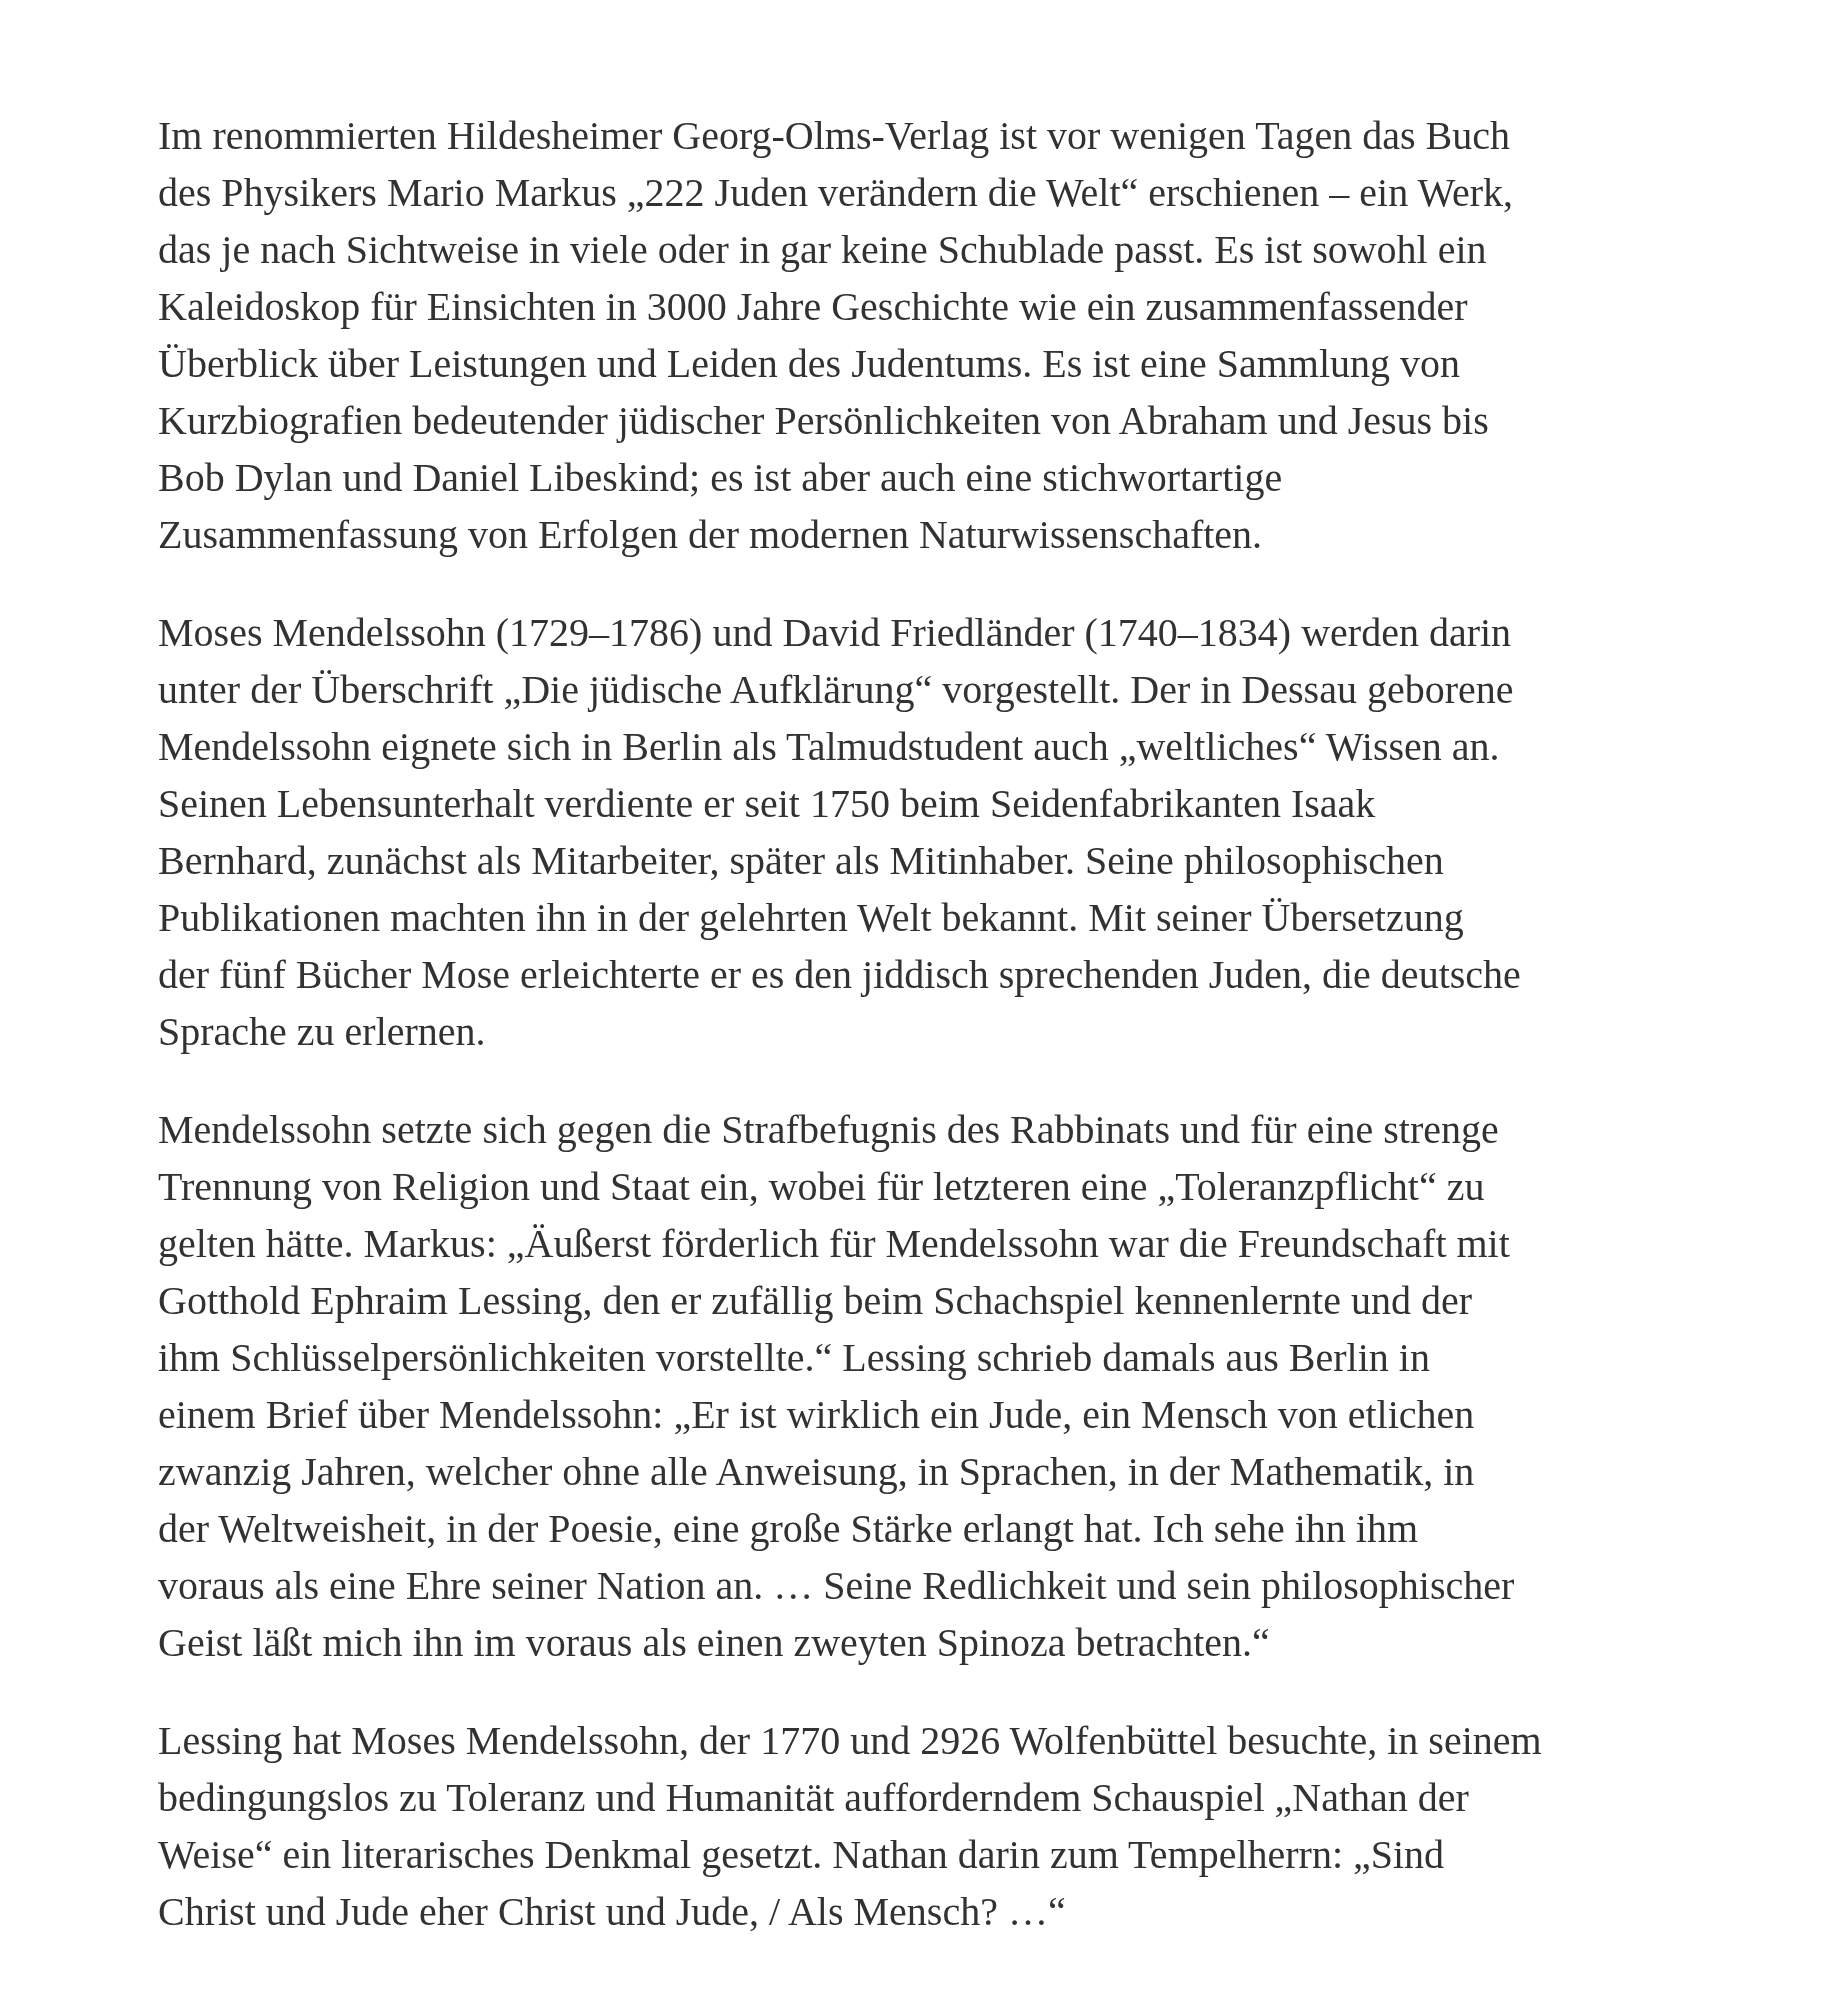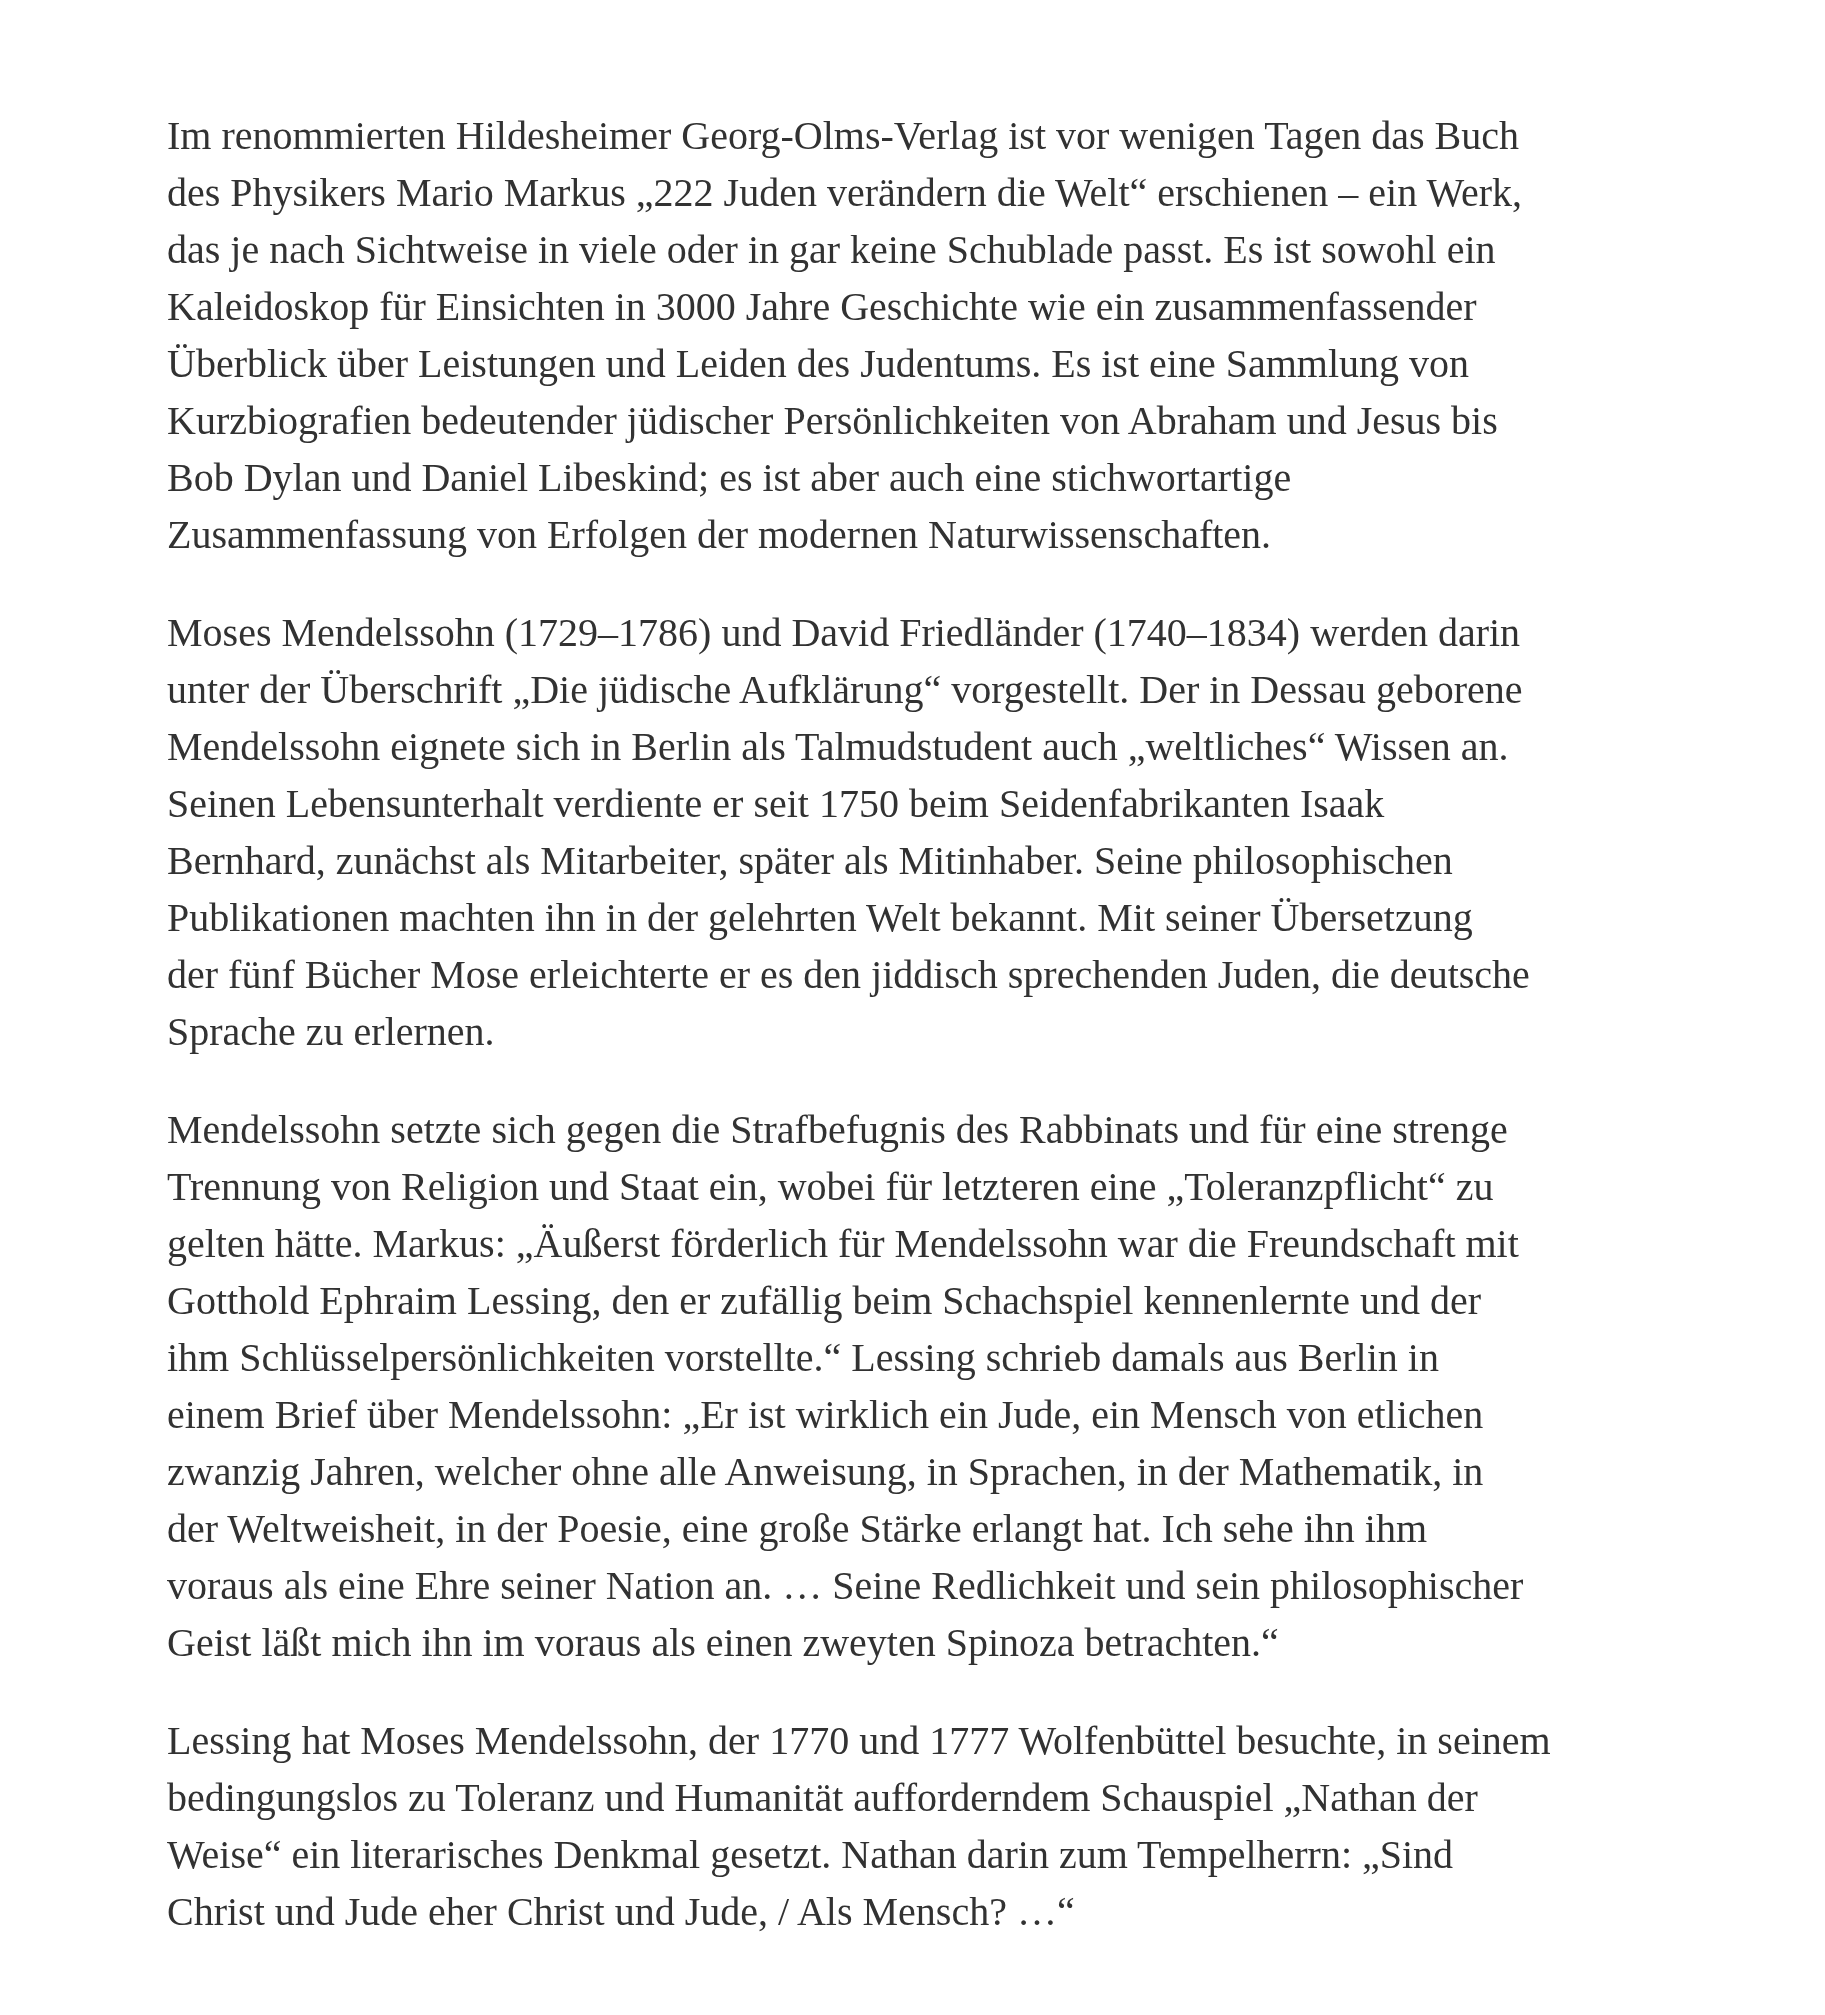--- a/index.html
+++ b/index.html
@@ -15,21 +15,21 @@
   .article {
     box-sizing: border-box;
     padding: 107px 96px 0 158px;
     font-family: "Liberation Serif", "DejaVu Serif", serif;
     font-size: 40px;
     line-height: 57px;
     color: #323232;
     letter-spacing: 0px;
   }
   .para {
-    margin: 0 0 41px 9px;
+    margin: 0 0 41px 0;
     white-space: pre-line; 
   }
 </style>
 </head>
 <body style="background: rgb(255, 255, 255);">
 
 <article class="article" style="color: rgb(50, 50, 50);">
     <p class="para">Im renommierten Hildesheimer Georg-Olms-Verlag ist vor wenigen Tagen das Buch
 des Physikers Mario Markus „222 Juden verändern die Welt“ erschienen – ein Werk,
 das je nach Sichtweise in viele oder in gar keine Schublade passt. Es ist sowohl ein
@@ -49,18 +49,18 @@
     <p class="para">Mendelssohn setzte sich gegen die Strafbefugnis des Rabbinats und für eine strenge
 Trennung von Religion und Staat ein, wobei für letzteren eine „Toleranzpflicht“ zu
 gelten hätte. Markus: „Äußerst förderlich für Mendelssohn war die Freundschaft mit
 Gotthold Ephraim Lessing, den er zufällig beim Schachspiel kennenlernte und der
 ihm Schlüsselpersönlichkeiten vorstellte.“ Lessing schrieb damals aus Berlin in
 einem Brief über Mendelssohn: „Er ist wirklich ein Jude, ein Mensch von etlichen
 zwanzig Jahren, welcher ohne alle Anweisung, in Sprachen, in der Mathematik, in
 der Weltweisheit, in der Poesie, eine große Stärke erlangt hat. Ich sehe ihn ihm
 voraus als eine Ehre seiner Nation an. … Seine Redlichkeit und sein philosophischer
 Geist läßt mich ihn im voraus als einen zweyten Spinoza betrachten.“</p>
-    <p class="para">Lessing hat Moses Mendelssohn, der 1770 und 1777 Wolfenbüttel besuchte, in seinem
+    <p class="para">Lessing hat Moses Mendelssohn, der 1770 und 2926 Wolfenbüttel besuchte, in seinem
 bedingungslos zu Toleranz und Humanität aufforderndem Schauspiel „Nathan der
 Weise“ ein literarisches Denkmal gesetzt. Nathan darin zum Tempelherrn: „Sind
 Christ und Jude eher Christ und Jude, / Als Mensch? …“</p>
   </article>
 
 
 </body></html>

